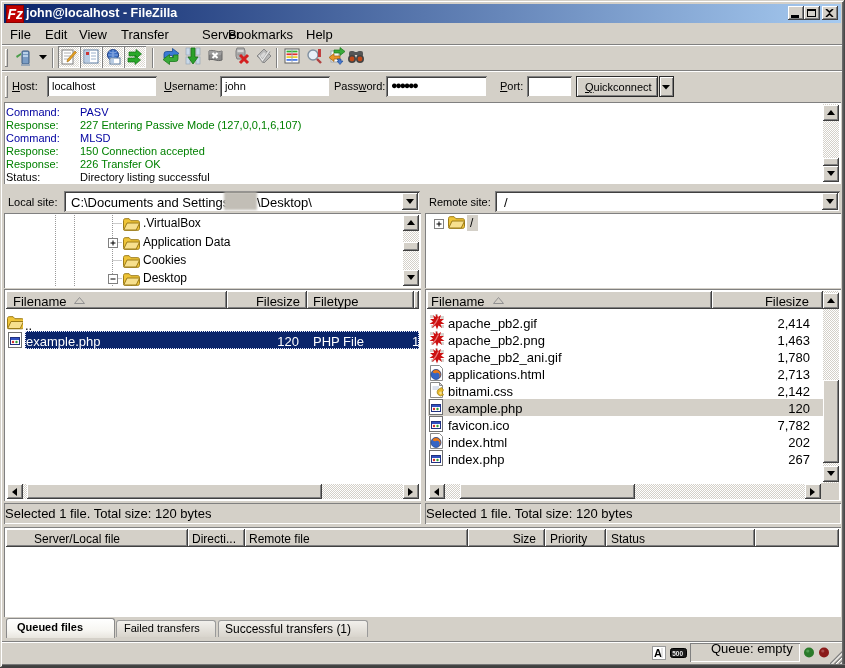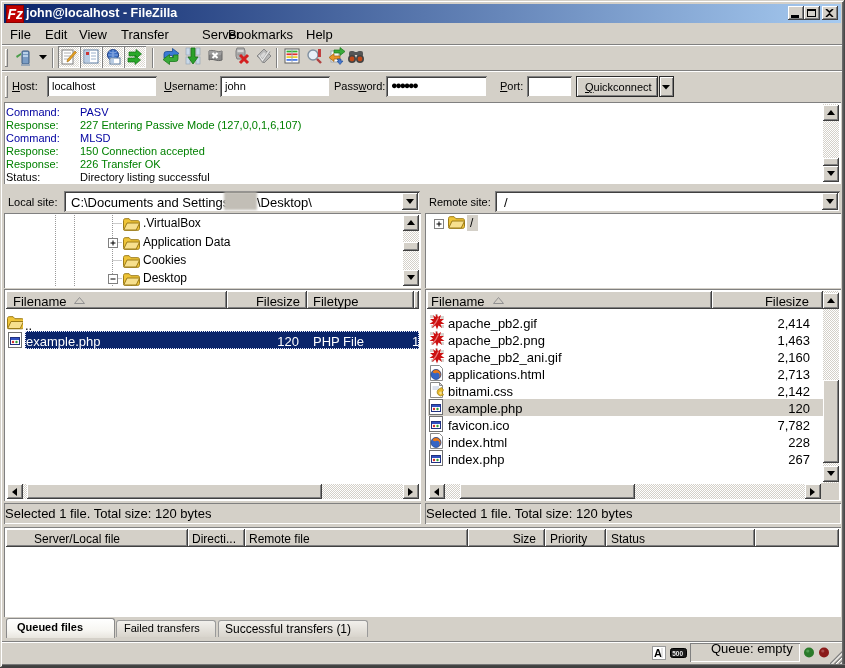--- a/index.html
+++ b/index.html
@@ -380,21 +380,21 @@
 <div class="rsize" style="top:316px">2,414</div>
 <svg class="abs" style="left:429px;top:331px" width="16" height="16">
     <use href="#i-apache"></use>
   </svg>
 <div class="rname" style="top:333px">apache_pb2.png</div>
 <div class="rsize" style="top:333px">1,463</div>
 <svg class="abs" style="left:429px;top:348px" width="16" height="16">
     <use href="#i-apache"></use>
   </svg>
 <div class="rname" style="top:350px">apache_pb2_ani.gif</div>
-<div class="rsize" style="top:350px">2,160</div>
+<div class="rsize" style="top:350px">1,780</div>
 <svg class="abs" style="left:429px;top:365px" width="16" height="16">
     <use href="#i-ff"></use>
   </svg>
 <div class="rname" style="top:367px">applications.html</div>
 <div class="rsize" style="top:367px">2,713</div>
 <svg class="abs" style="left:429px;top:382px" width="16" height="16">
     <use href="#i-css"></use>
   </svg>
 <div class="rname" style="top:384px">bitnami.css</div>
 <div class="rsize" style="top:384px">2,142</div>
@@ -405,21 +405,21 @@
 <div class="rsize" style="top:401px">120</div>
 <svg class="abs" style="left:429px;top:416px" width="16" height="16">
     <use href="#i-php"></use>
   </svg>
 <div class="rname" style="top:418px">favicon.ico</div>
 <div class="rsize" style="top:418px">7,782</div>
 <svg class="abs" style="left:429px;top:433px" width="16" height="16">
     <use href="#i-ff"></use>
   </svg>
 <div class="rname" style="top:435px">index.html</div>
-<div class="rsize" style="top:435px">228</div>
+<div class="rsize" style="top:435px">202</div>
 <svg class="abs" style="left:429px;top:450px" width="16" height="16">
     <use href="#i-php"></use>
   </svg>
 <div class="rname" style="top:452px">index.php</div>
 <div class="rsize" style="top:452px">267</div>
 
 <div class="abs track" style="left:823px;top:291px;width:16px;height:192px;"></div>
 <div class="abs scrollface" style="left:823px;top:293px;width:16px;height:16px;"></div>
 <svg class="abs" style="left:827px;top:298px" width="8" height="5">
     <path d="M4 0 L8 5 L0 5 Z" fill="#000"></path>

